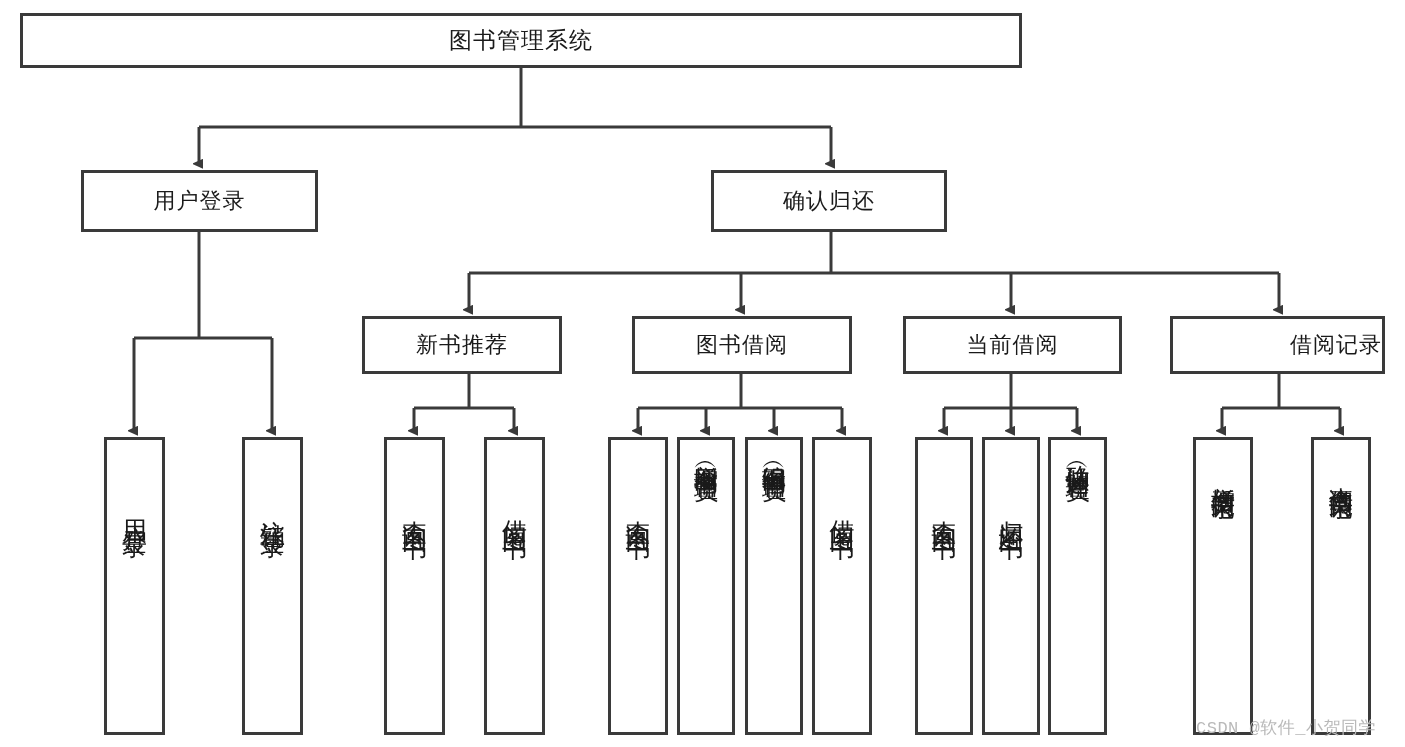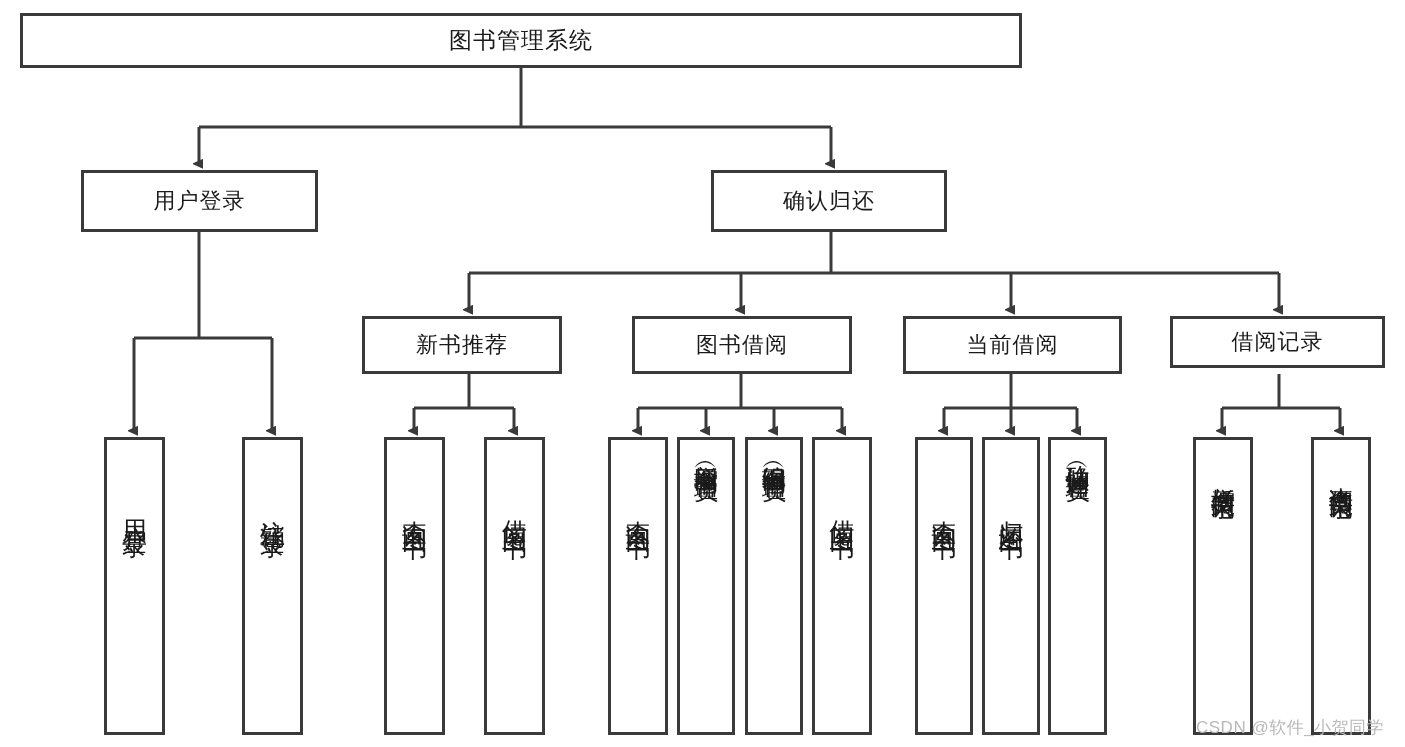--- a/index.html
+++ b/index.html
@@ -65,21 +65,21 @@
   .v-node.tall .lbl {
     font-size: 24px;
     letter-spacing: 2px;
   }
   .watermark {
     position: absolute;
     font-size: 17px;
     color: #b9b9b9;
     white-space: nowrap;
     letter-spacing: 0.5px;
-    font-family: Liberation Sans, sans-serif;
+    font-family: Liberation Mono, monospace;
   }
 </style>
 </head>
 <body>
 
 <div id="canvas">
 
   <svg id="wires" viewBox="0 0 1405 747" width="1405" height="747" xmlns="http://www.w3.org/2000/svg">
     <defs>
       <marker id="arrow" markerWidth="10" markerHeight="10" refX="5.2" refY="4" orient="auto" markerUnits="userSpaceOnUse">
@@ -144,21 +144,21 @@
 
   <div class="node h-node" style="left:362px; top:316px; width:200px; height:58px;">
     <span class="lbl">新书推荐</span>
   </div>
   <div class="node h-node" style="left:632px; top:316px; width:220px; height:58px;">
     <span class="lbl">图书借阅</span>
   </div>
   <div class="node h-node" style="left:903px; top:316px; width:219px; height:58px;">
     <span class="lbl">当前借阅</span>
   </div>
-  <div class="node h-node" style="left:1170px; top:316px; width:215px; height:52px;">
+  <div class="node h-node" style="left:1170px; top:316px; width:215px; height:58px;justify-content:flex-end;">
     <span class="lbl">借阅记录</span>
   </div>
 
   <div class="node v-node" style="left:104px; top:437px; width:61px; height:298px; padding-top:60px;">
     <span class="lbl">用户登录</span>
   </div>
   <div class="node v-node" style="left:242px; top:437px; width:61px; height:298px; padding-top:60px;">
     <span class="lbl">注销登录</span>
   </div>
 

